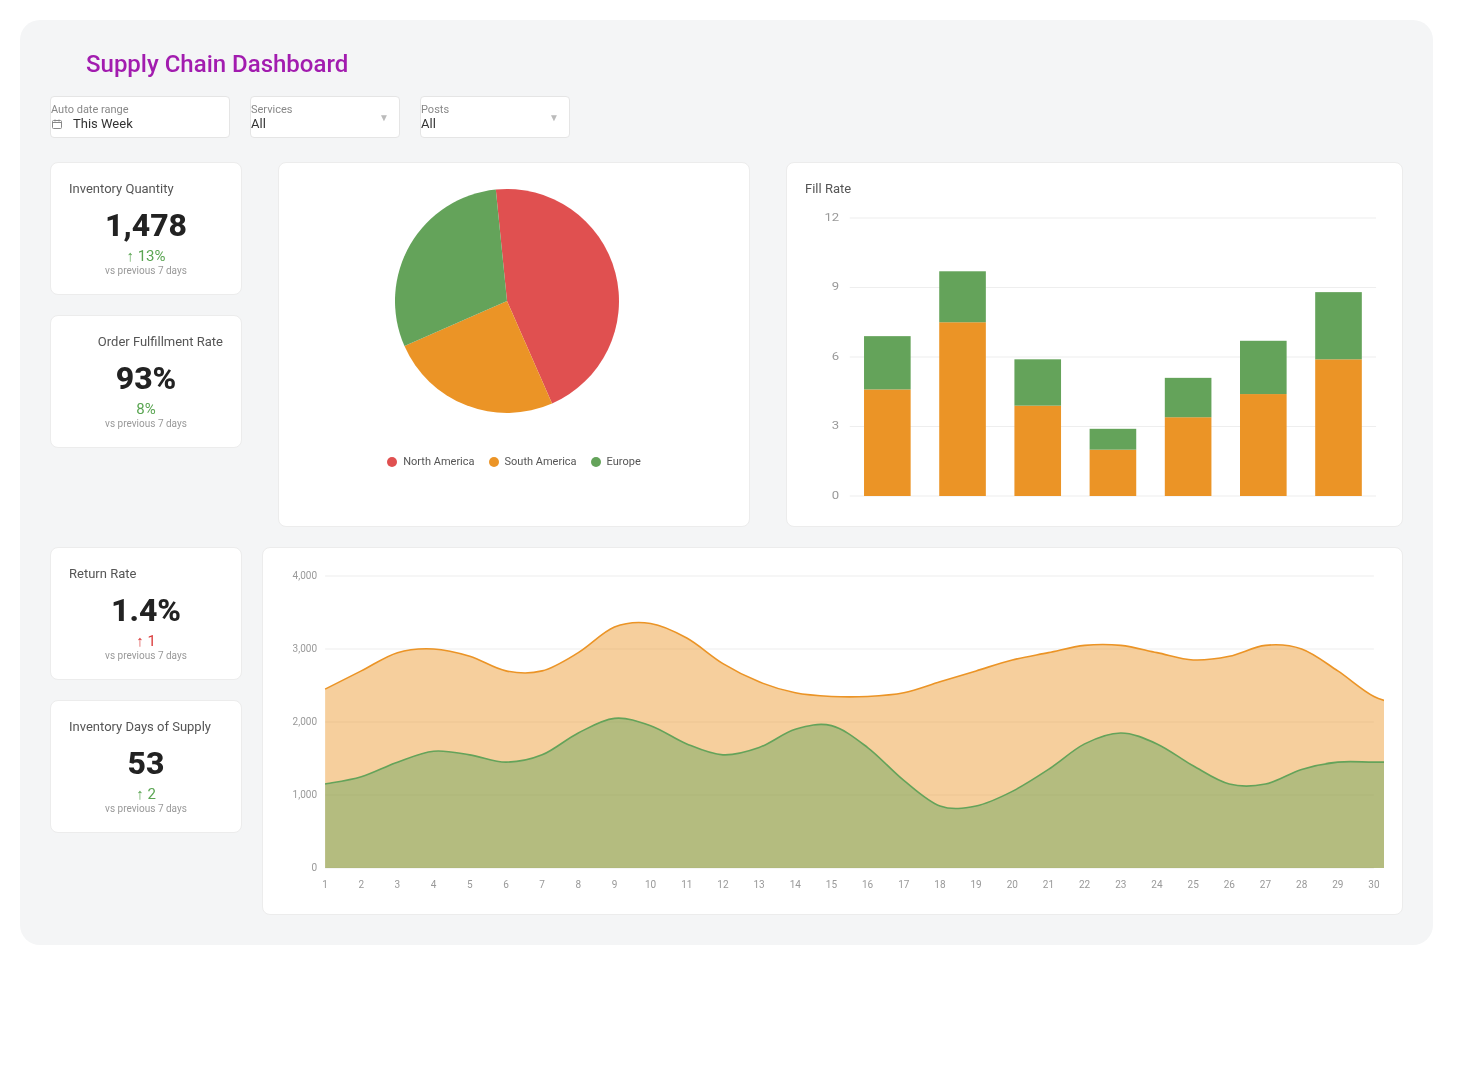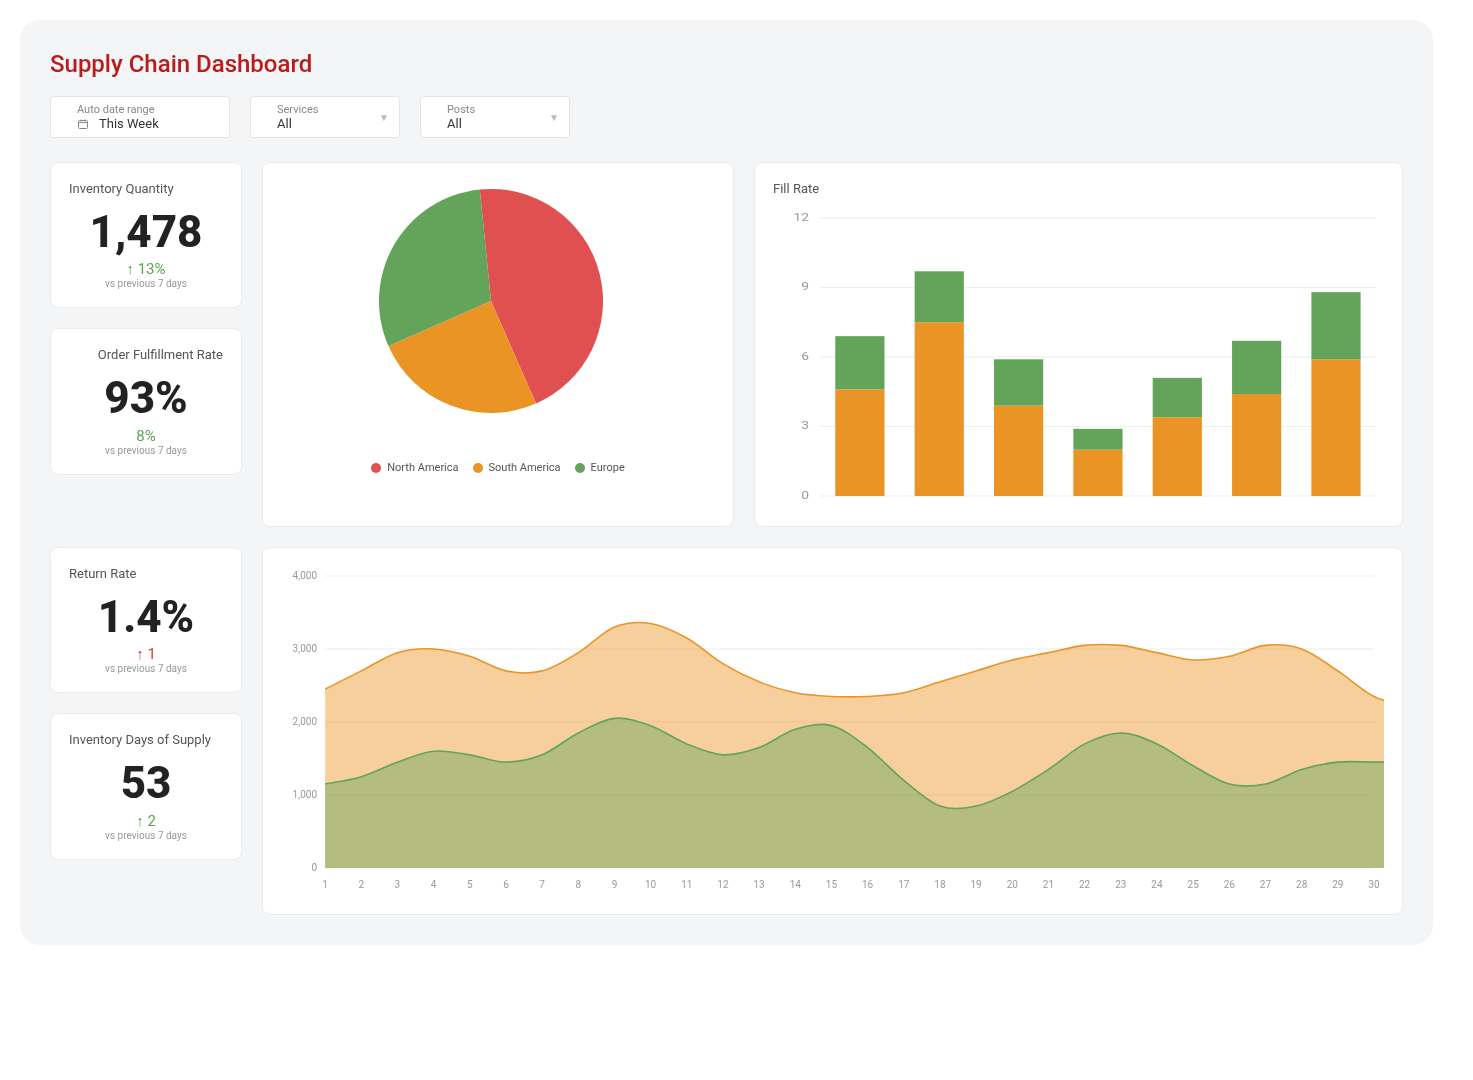--- a/index.html
+++ b/index.html
@@ -11,71 +11,72 @@
   }
   .dashboard {
     background: #f4f5f6;
     border-radius: 20px;
     padding: 30px;
     width: 1413px;
   }
   .page-title {
     font-size: 24px;
     font-weight: 500;
-    color: #b91c1c;
+    color: #a21caf;
     margin-bottom: 18px;
+    margin-left: 36px;
   }
   .filters {
     display: flex;
     gap: 20px;
     margin-bottom: 24px;
   }
   .filter {
     background: #fff;
     border: 1px solid #e5e5e5;
     border-radius: 4px;
-    padding: 6px 26px;
+    padding: 6px 0;
     min-width: 150px;
     position: relative;
     cursor: pointer;
   }
   .filter-label { font-size: 11px; color: #888; }
   .filter-value { font-size: 13px; color: #333; display: flex; align-items: center; gap: 10px; }
   .filter .chev {
     position: absolute; right: 10px; top: 50%; transform: translateY(-50%);
     color: #bbb; font-size: 10px;
   }
   .grid-top {
     display: grid;
     grid-template-columns: 192px 472px 1fr;
-    gap: 20px;
+    gap: 36px;
     margin-bottom: 20px;
   }
   .grid-bottom {
     display: grid;
     grid-template-columns: 192px 1fr;
     gap: 20px;
   }
   .kpi-col { display: flex; flex-direction: column; gap: 20px; }
   .card {
     background: #fff;
     border: 1px solid #ececec;
     border-radius: 8px;
     padding: 18px;
   }
   .card-title { font-size: 13px; color: #555; margin-bottom: 12px; }
   .kpi { text-align: center; }
-  .kpi-value { font-size: 44px; font-weight: 800; color: #222; line-height: 1.1; }
+  .kpi-value { font-size: 32px; font-weight: 800; color: #222; line-height: 1.1; }
   .kpi-delta { font-size: 15px; margin-top: 4px; }
   .kpi-delta.up { color: #5aa552; }
   .kpi-delta.down { color: #da3b3b; }
   .kpi-sub { font-size: 10px; color: #999; }
   .chart-area { display: flex; flex-direction: column; height: 100%; }
   svg { display: block; }
-  .legend { display: flex; flex-wrap: wrap; justify-content: center; gap: 6px 14px; font-size: 11px; color: #555; margin-top: 10px;}
+  .legend { display: flex; flex-wrap: wrap; justify-content: center; gap: 6px 14px; font-size: 11px; color: #555; margin-top: 4px;}
   .legend-item { display: flex; align-items: center; gap: 6px; }
   .swatch { width: 10px; height: 10px; border-radius: 50%; display: inline-block; }
   .axis-label { font-size: 10px; fill: #999; }
   .grid-line { stroke: #eee; stroke-width: 1; }
 </style>
 </head>
 <body>
 
 <div class="dashboard">
   <h1 class="page-title">Supply Chain Dashboard</h1>

